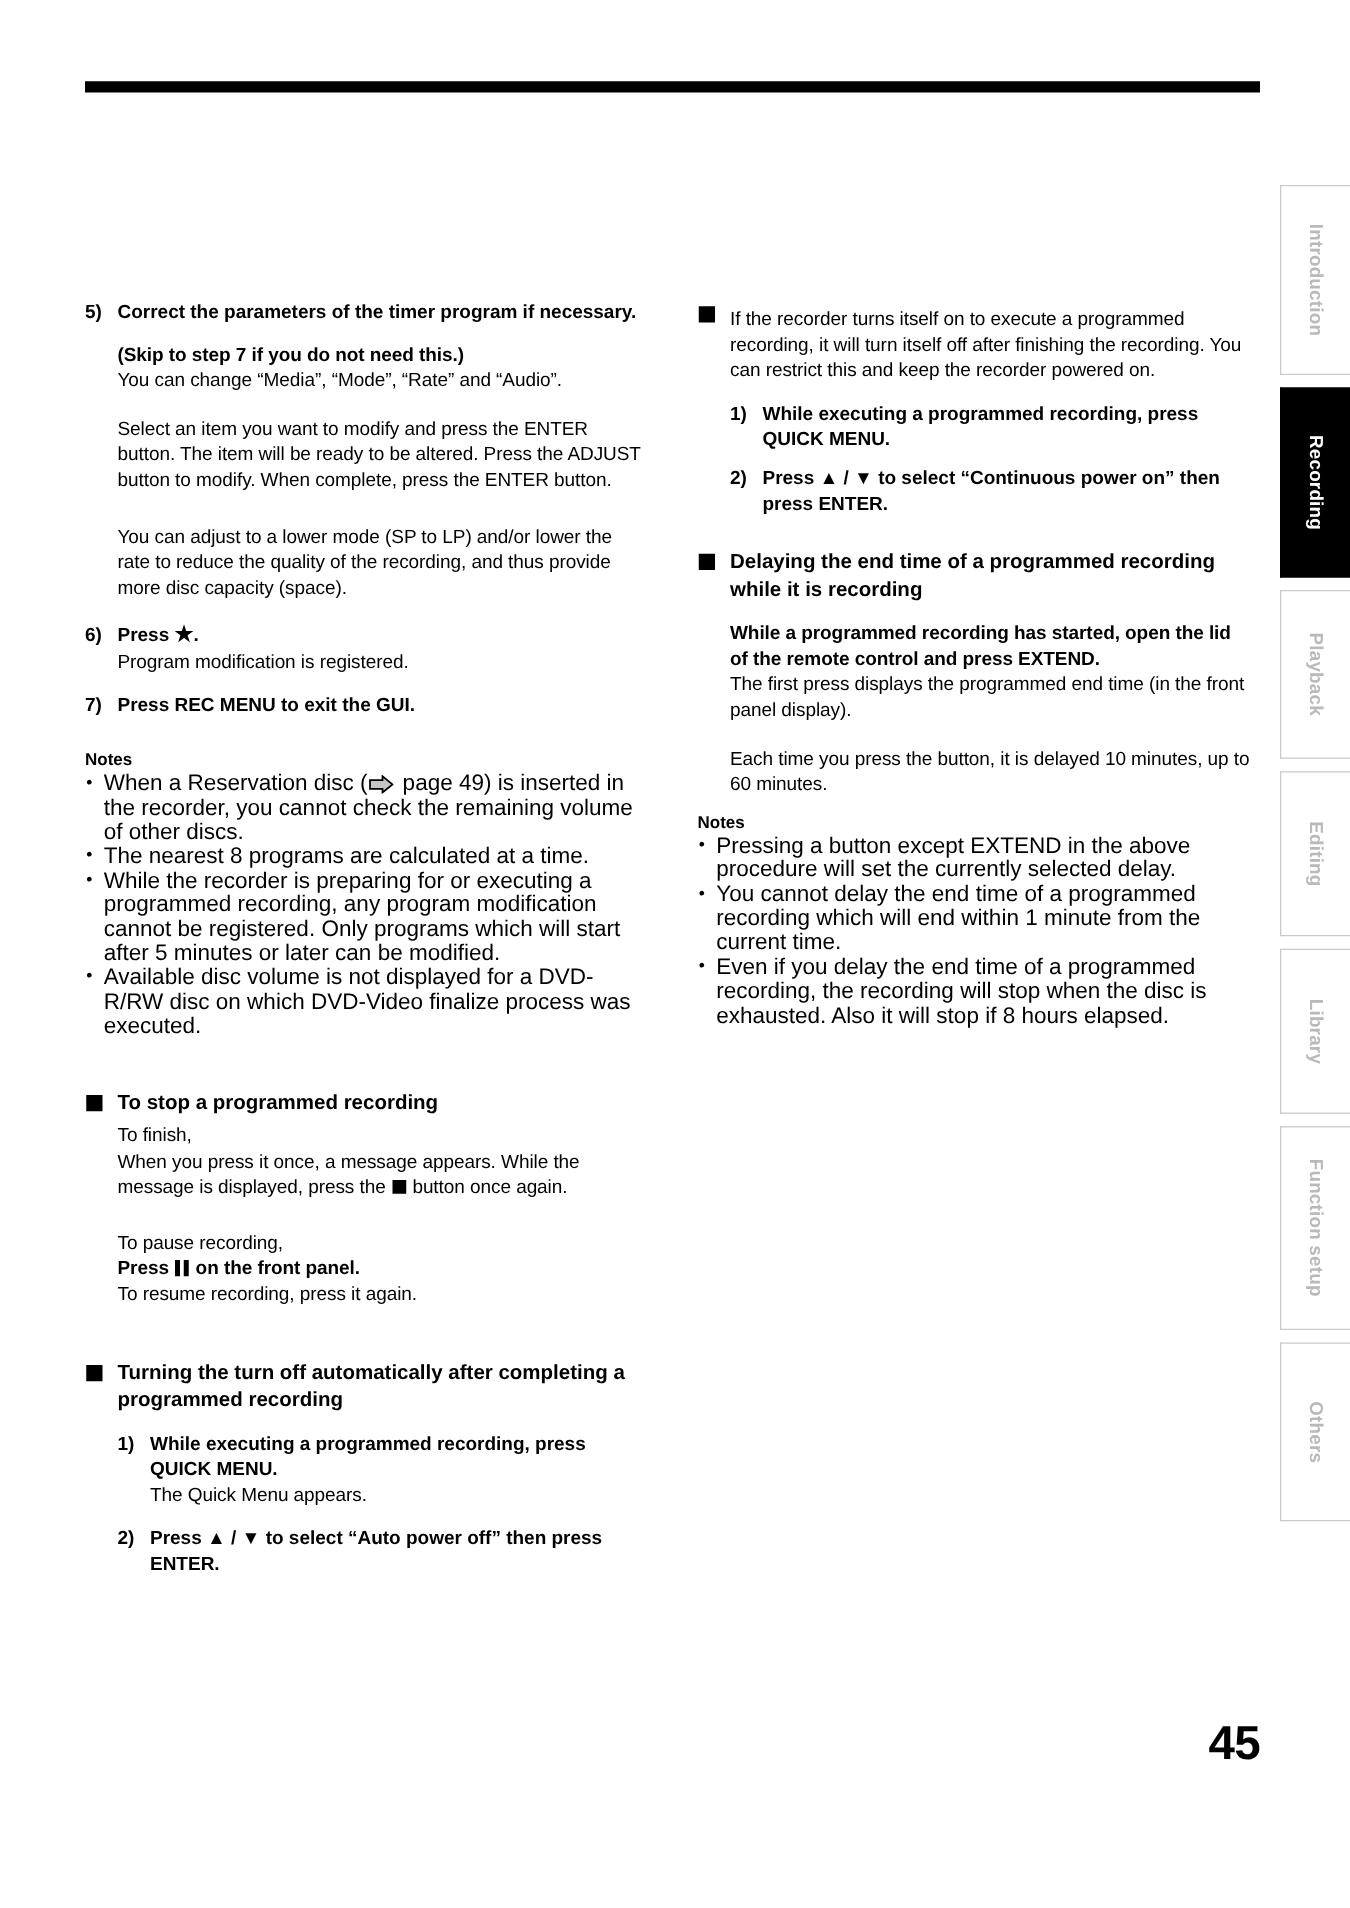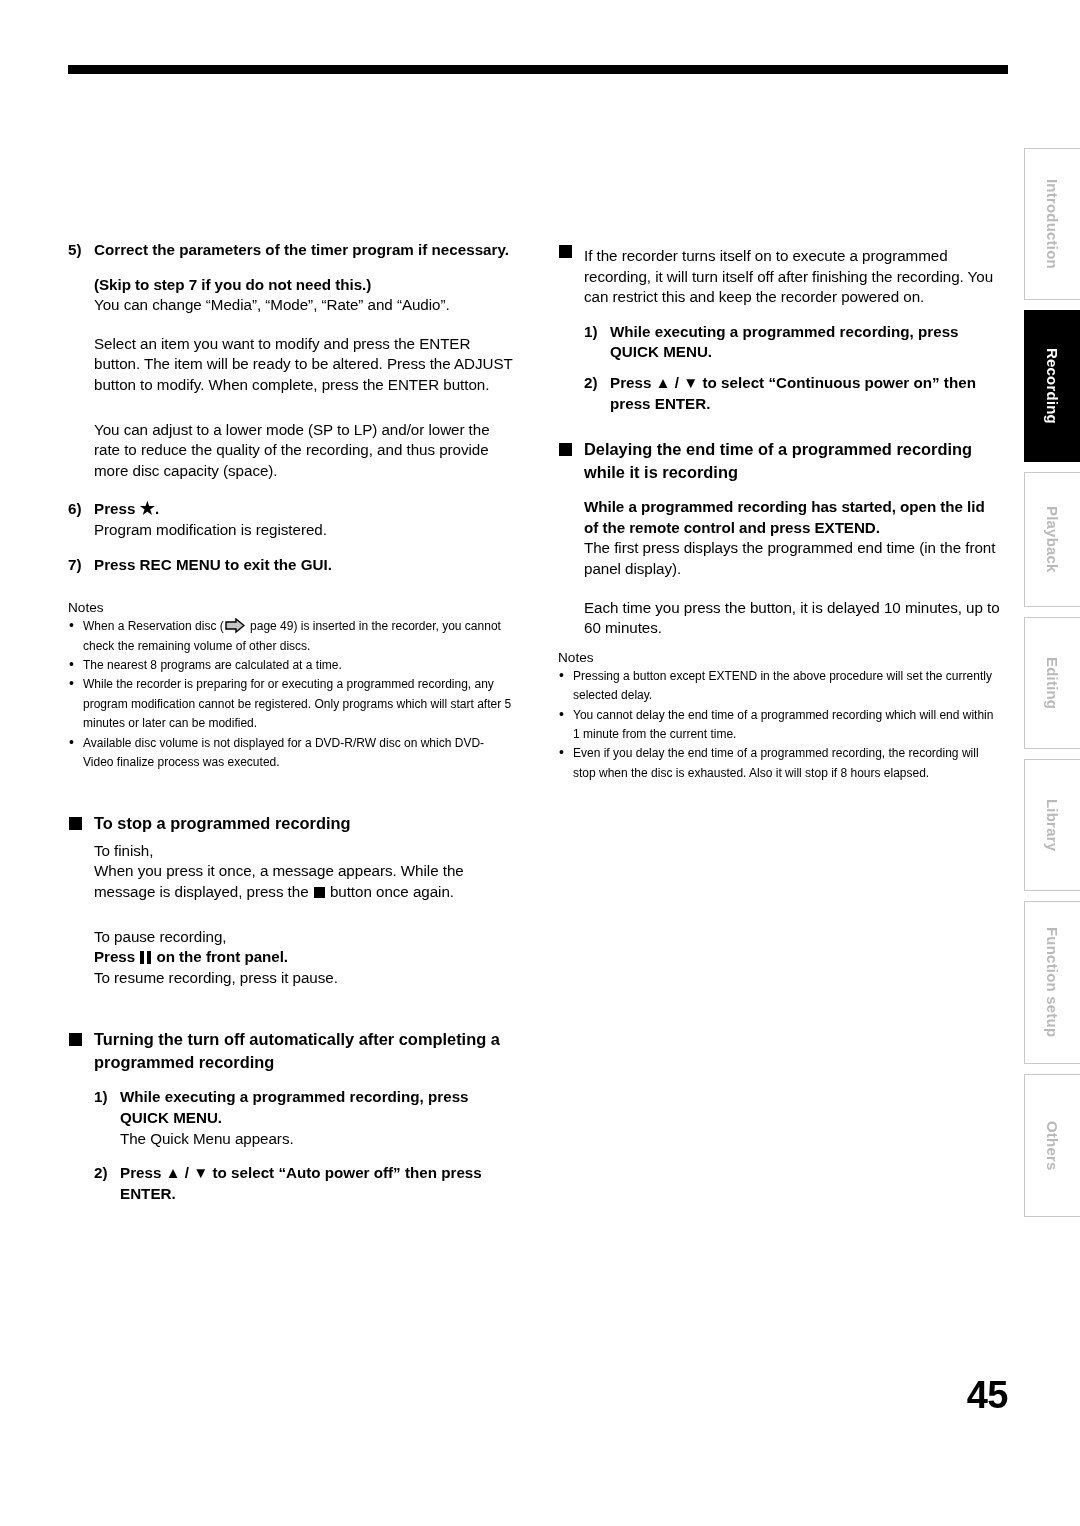--- a/index.html
+++ b/index.html
@@ -101,33 +101,33 @@
     height: 13px;
     background: #000;
     display: inline-block;
   }
   .sec-body {
     padding-left: 26px;
   }
 
   
   .notes-title {
-    font-weight: normal;
+    font-weight: bold;
     font-size: 13.6px;
     line-height: 18px;
   }
   .note-list {
     margin: 0;
     padding: 0;
     list-style: none;
   }
   .note-list li {
     position: relative;
     padding-left: 15px;
-    font-size: 12px;
+    font-size: 18px;
     line-height: 19.4px;
     margin-top: 0px;
   }
   .note-list li::before {
     content: "\2022";
     position: absolute;
     left: 1px;
     top: -1px;
     font-size: 14px;
   }
@@ -258,21 +258,21 @@
 
       <div class="sec-head sp-top-30">
         <span class="sq"></span>
         <span>To stop a programmed recording</span>
       </div>
       <div class="sec-body">
         <div class="blk sp-top-6">To finish,</div>
         <div class="blk"><span>When you press it once, a message appears. While the message is displayed, press the</span> <span class="g-square"></span> <span>button once again.</span></div>
         <div class="blk sp-top-24">To pause recording,</div>
         <div class="blk b"><span>Press</span> <span class="g-pause"></span> <span>on the front panel.</span></div>
-        <div class="blk">To resume recording, press it pause.</div>
+        <div class="blk">To resume recording, press it again.</div>
       </div>
 
       <div class="sec-head sp-top-30">
         <span class="sq"></span>
         <span>Turning the turn off automatically after completing a programmed recording</span>
       </div>
       <div class="sec-body">
         <div class="step sp-top-14">
           <span class="num">1)</span>
           <span>While executing a programmed recording, press QUICK MENU.</span>

